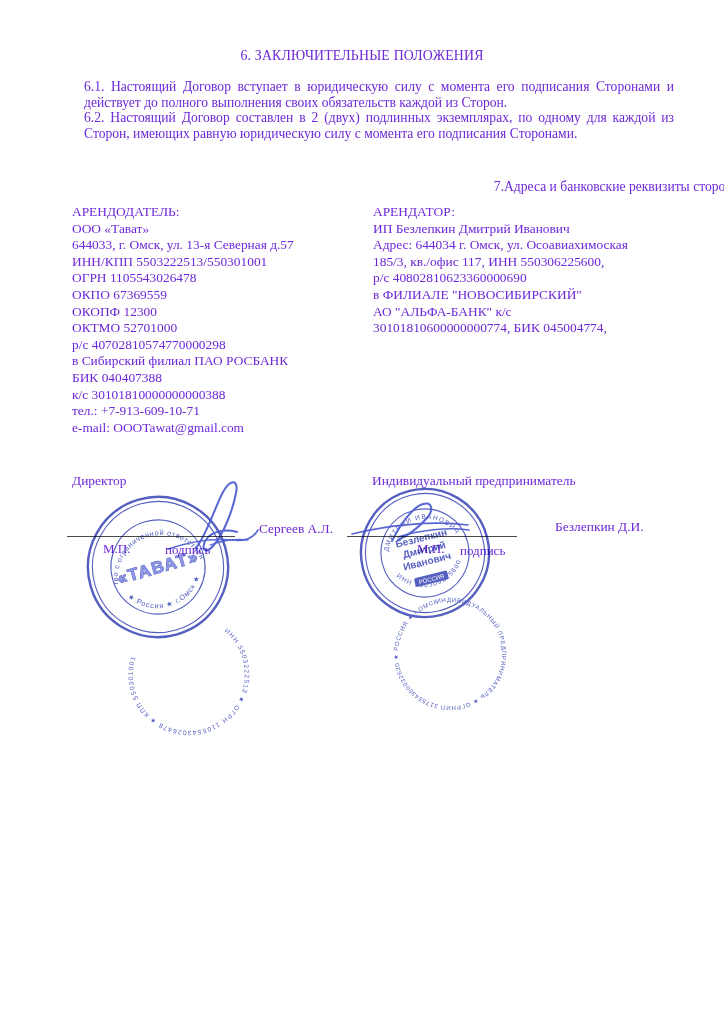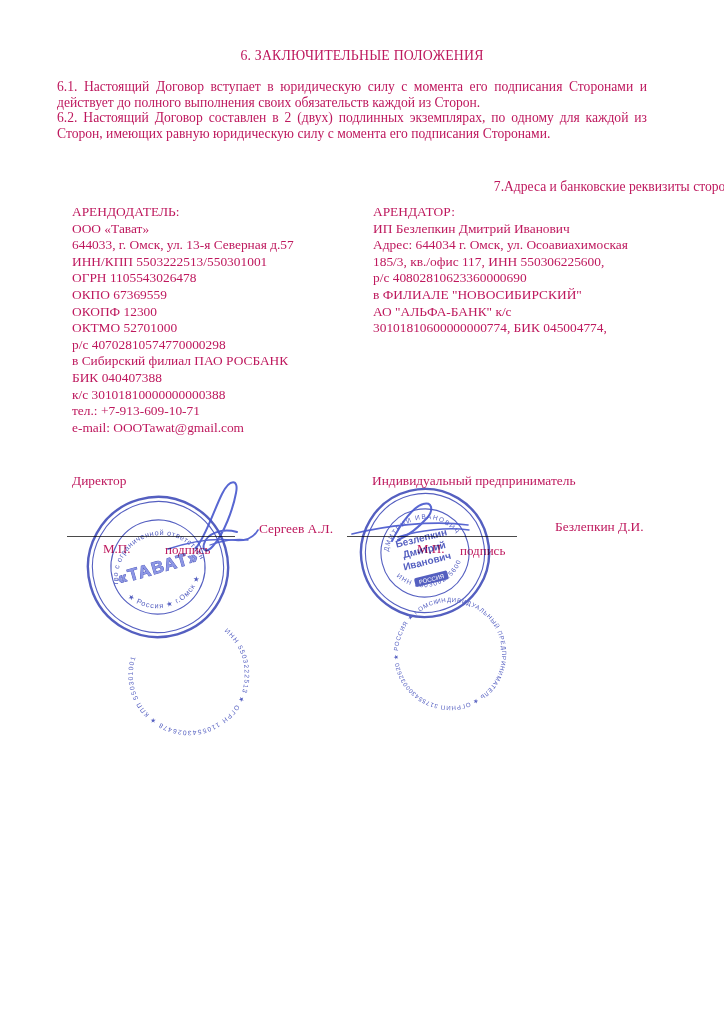--- a/index.html
+++ b/index.html
@@ -2,30 +2,30 @@
 <html><head>
 <meta charset="utf-8">
 <style>
   html,body{margin:0;padding:0;background:#e8e8e8;}
   .page{
     position:relative;
     width:724px;height:1024px;
     margin:0 auto;
     background:#ffffff;
     font-family:"Liberation Serif","DejaVu Serif",serif;
-    color:#be185d;
+    color:#6d28d9;
     overflow:hidden;
   }
   .doc-title{
     position:absolute;top:48px;left:0;width:724px;
     text-align:center;font-size:13.8px;font-weight:normal;margin:0;
     letter-spacing:.2px;
   }
   .clauses{
-    position:absolute;top:79px;left:57px;width:590px;
+    position:absolute;top:79px;left:84px;width:590px;
     font-size:13.6px;line-height:15.6px;
   }
   .clauses p{margin:0;text-align:justify;}
   .sec7-title{
     position:absolute;top:167px;left:0;width:724px;
     text-align:right;font-size:13.6px;font-weight:normal;margin:12px;
   }
   .col{
     position:absolute;top:204px;
     font-size:13.4px;line-height:16.6px;white-space:nowrap;

